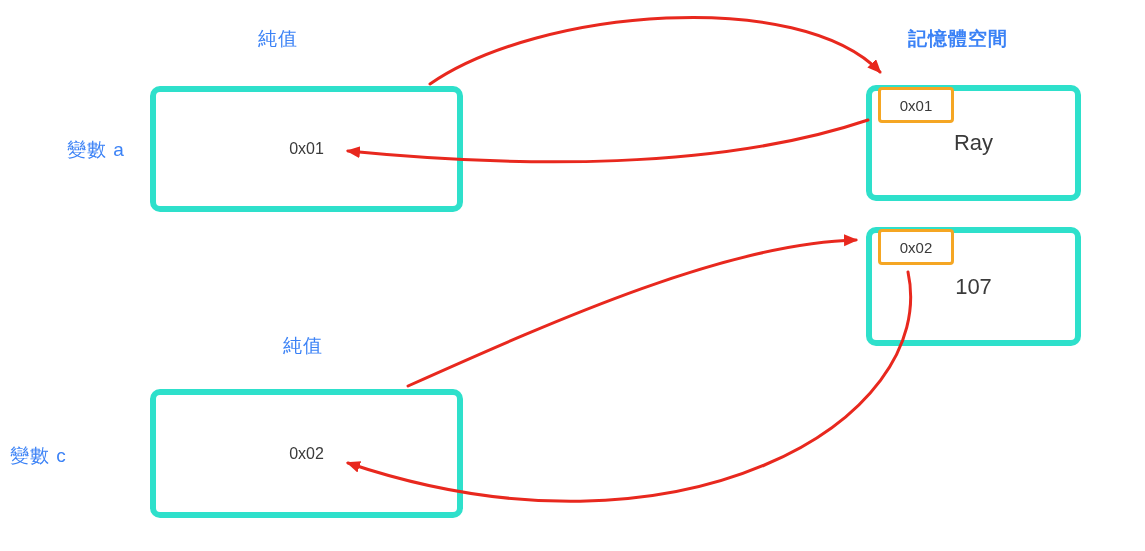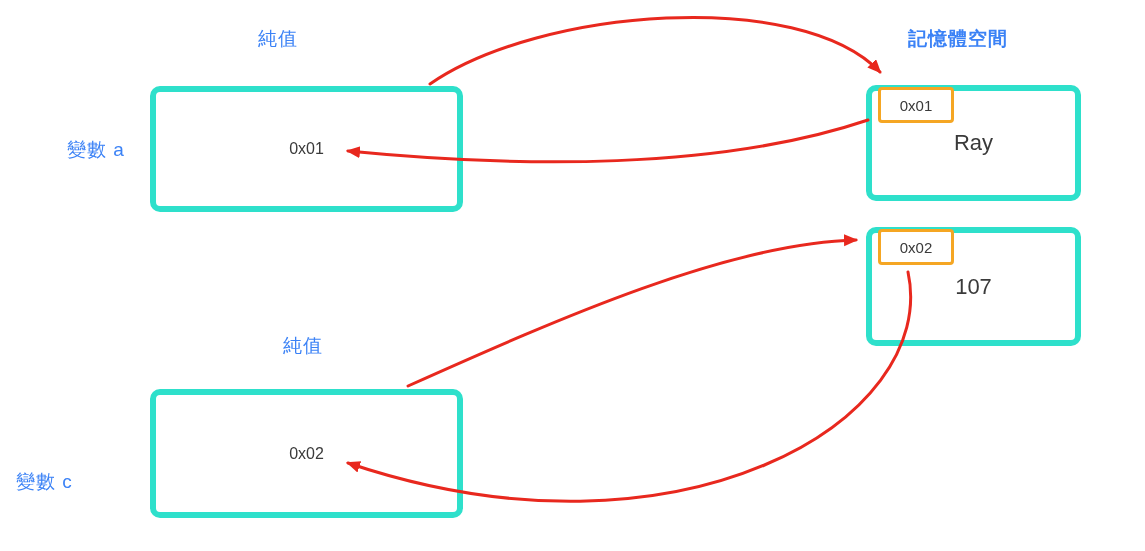--- a/index.html
+++ b/index.html
@@ -73,21 +73,21 @@
     font-size: 15px;
     color: #3a3a3a;
     padding: 0 6px;
     z-index: 2;
   }
   
   #label-pure-top   { left: 258px; top: 26px; }
   #label-memory     { left: 908px; top: 26px; font-weight: bold; }
   #label-pure-mid   { left: 283px; top: 333px; }
   #label-var-a      { left: 22px;  top: 137px; margin-left: 45px; }
-  #label-var-c      { left: 16px;  top: 443px; margin-top: 26px; }
+  #label-var-c      { left: 10px;  top: 443px; }
 
   #box-a   { left: 150px; top: 86px;  width: 313px; height: 126px; }
   #box-c   { left: 150px; top: 389px; width: 313px; height: 129px; }
   #mem-1   { left: 866px; top: 85px;  width: 215px; height: 116px; }
   #mem-2   { left: 866px; top: 227px; width: 215px; height: 119px; }
 </style>
 </head>
 <body>
 
 <div class="canvas">

